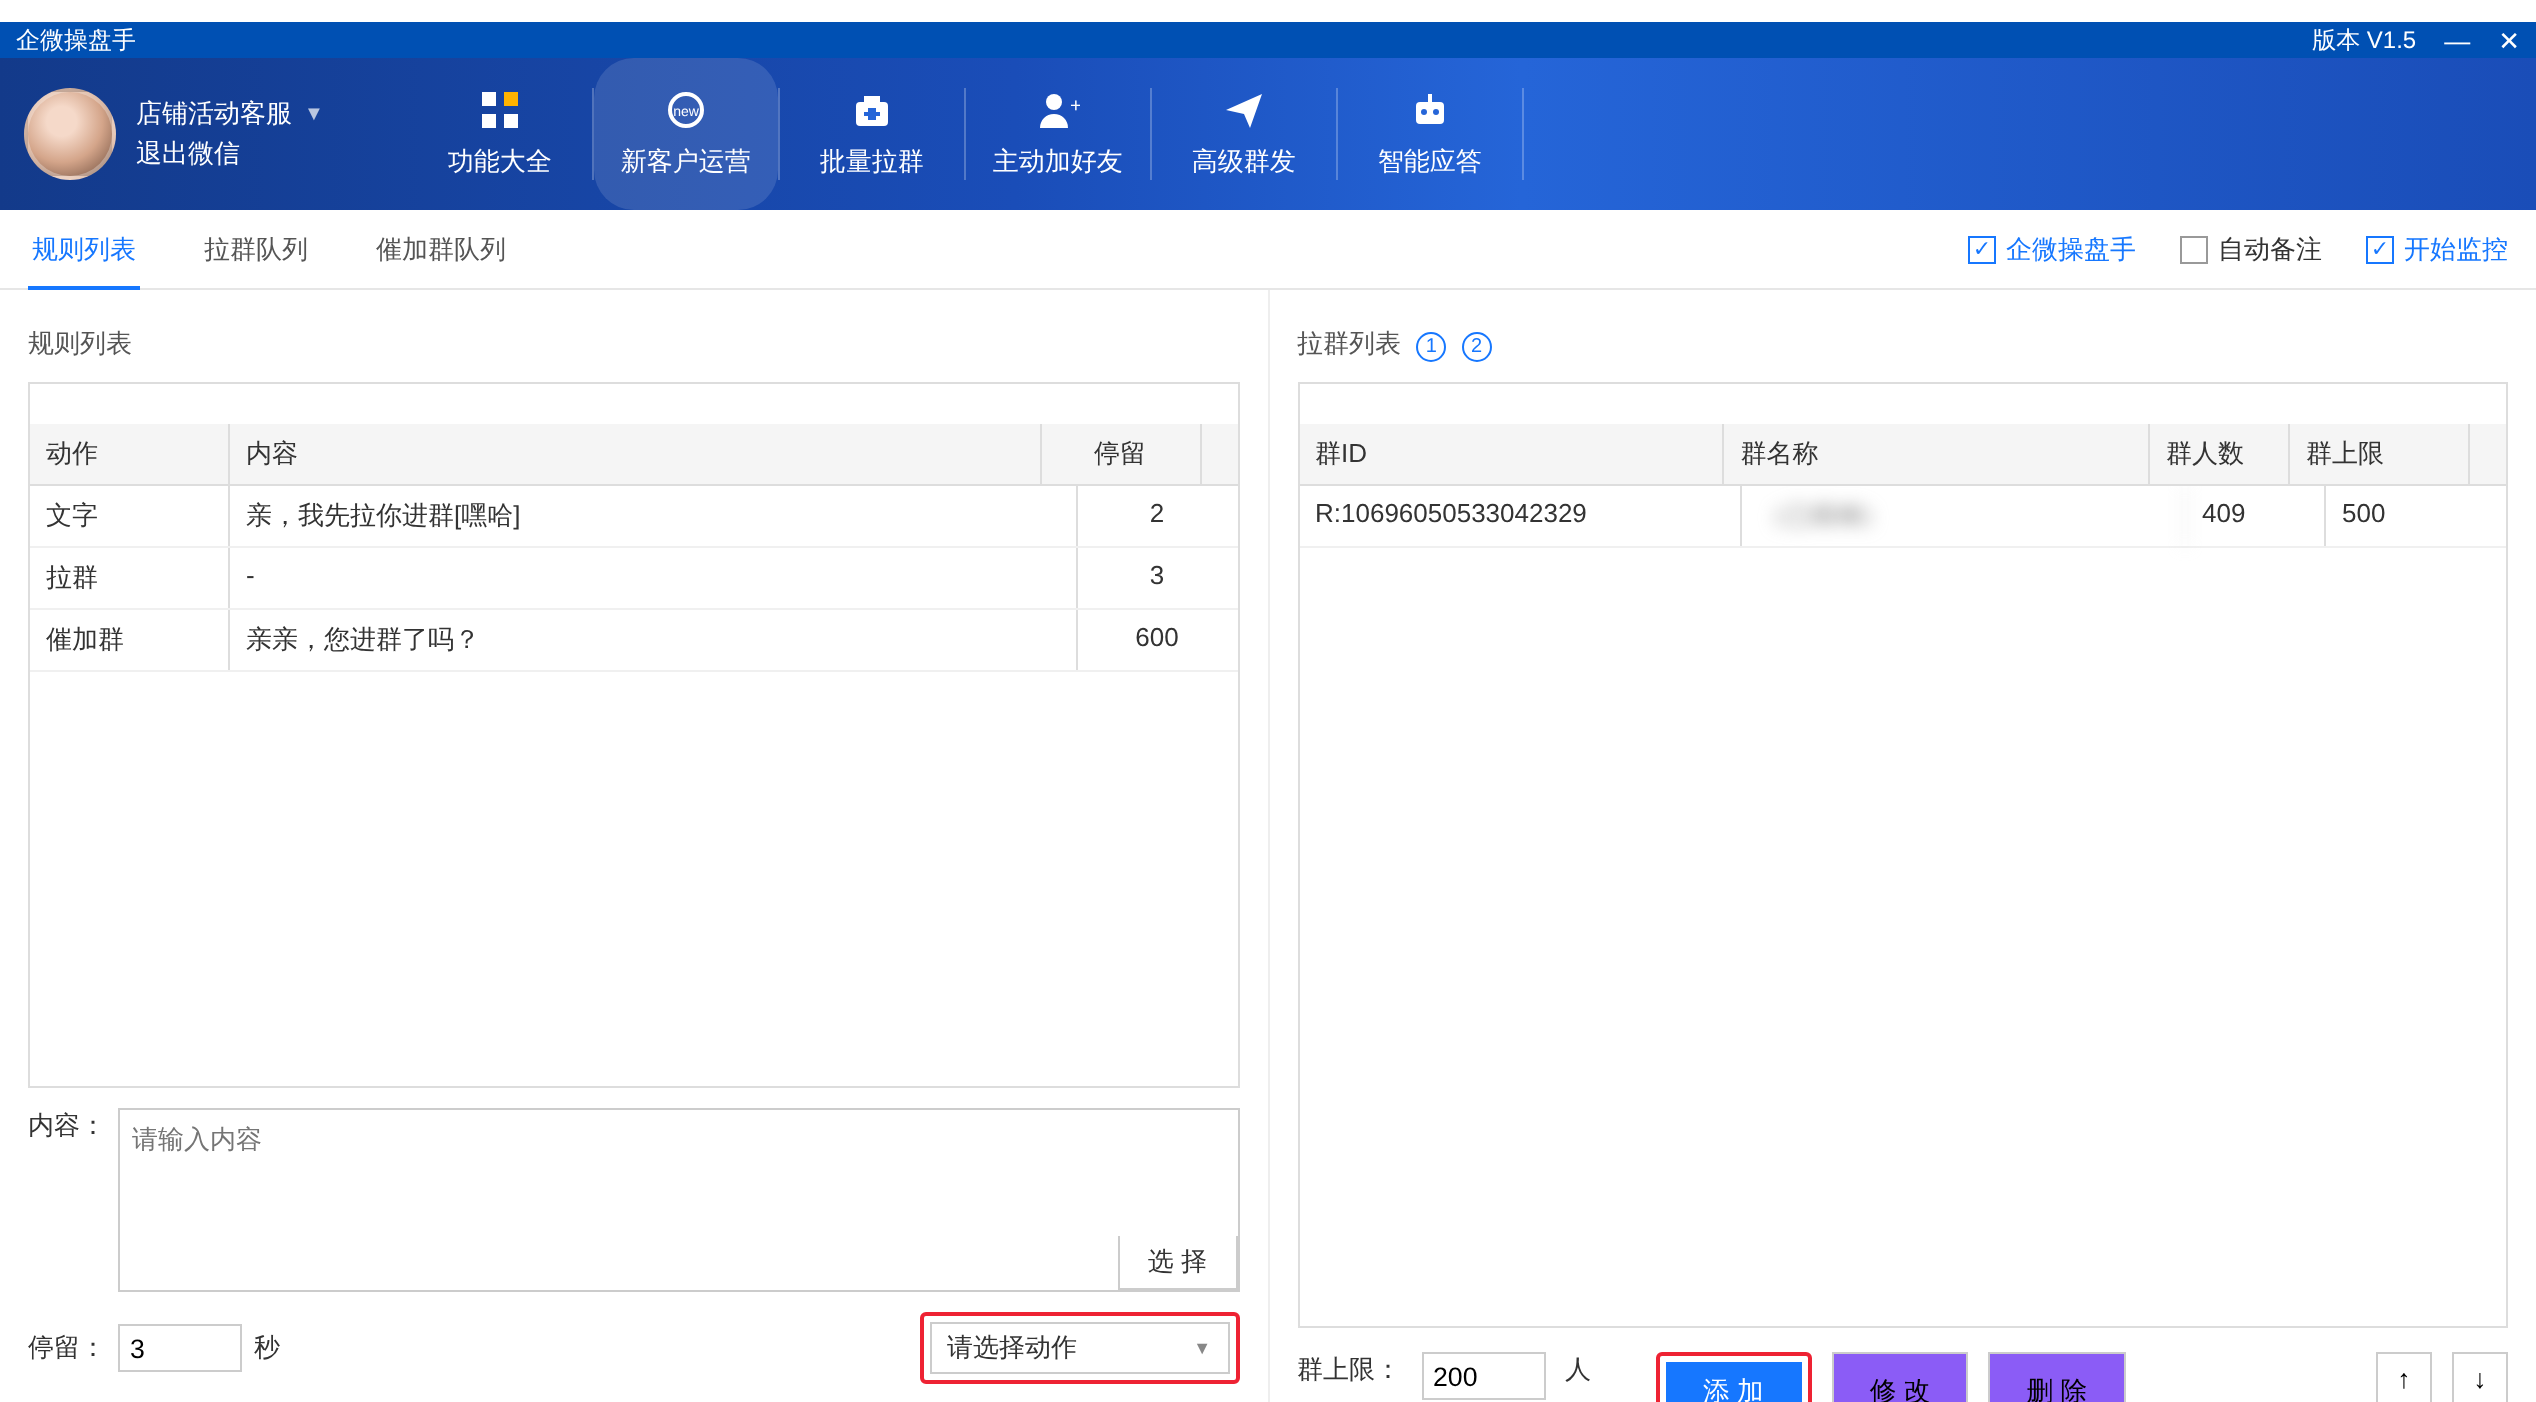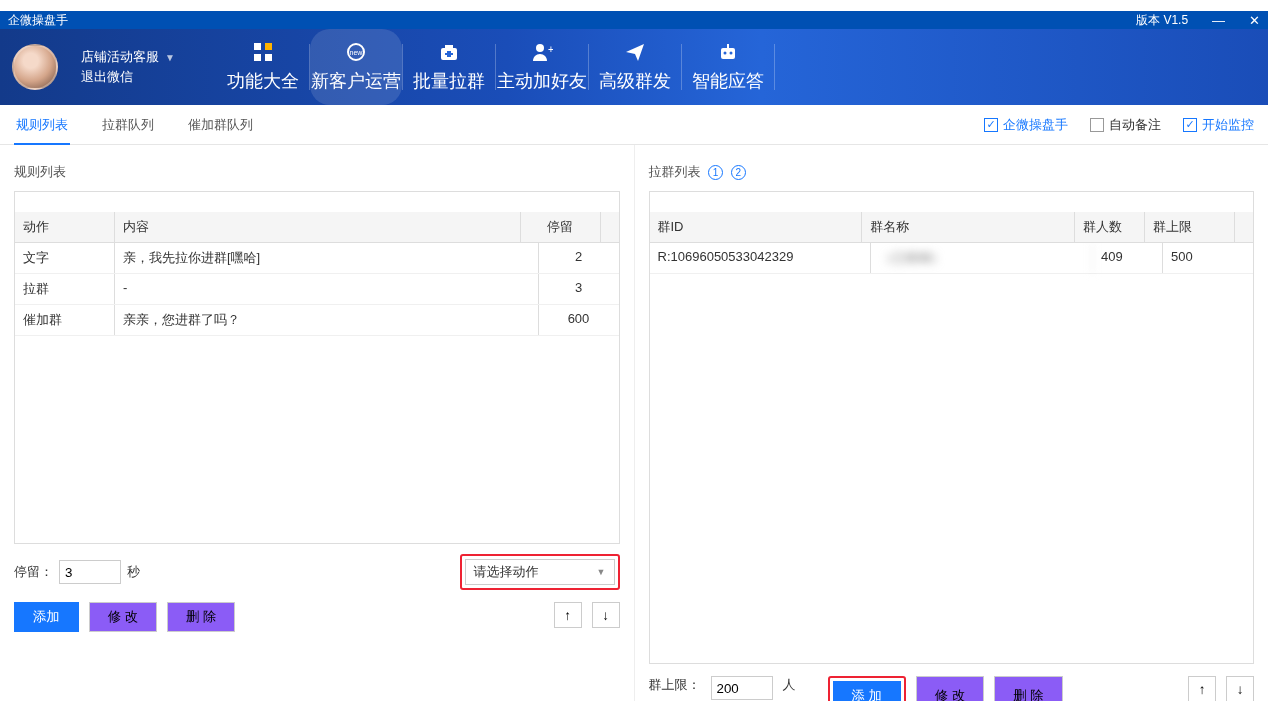--- a/index.html
+++ b/index.html
@@ -1,31 +1,31 @@
 <!DOCTYPE html>
 <html><head>
 <meta charset="utf-8">
 <style>
 * { box-sizing: border-box; margin: 0; padding: 0; }
 body { font-family: "Microsoft YaHei", sans-serif; font-size: 13px; color: #333; background: #fff; width: 1268px; height: 701px; overflow: hidden; }
 .titlebar { background: #0050b3; height: 18px; display: flex; justify-content: space-between; align-items: center; color: #fff; padding: 0 8px; font-size: 12px; margin-top: 11px; }
-.titlebar-right { display: flex; align-items: center; gap: 24px; }
+.titlebar-right { display: flex; align-items: center; gap: 14px; }
 .titlebar-right .win-btn { cursor: pointer; font-size: 13px; }
 .header { background: linear-gradient(90deg, #133a8a 0%, #1a4db8 40%, #2565d8 60%, #1a4db8 100%); height: 76px; display: flex; align-items: center; color: #fff; }
-.profile { display: flex; align-items: center; padding: 0 12px; gap: 23px; justify-content: flex-end; }
+.profile { display: flex; align-items: center; padding: 0 12px; gap: 10px; justify-content: flex-end; }
 .avatar { width: 46px; height: 46px; border-radius: 50%; background: radial-gradient(circle at 40% 35%, #f5d9c9 20%, #d4a58a 55%, #6b4a3a 100%); border: 2px solid rgba(255,255,255,0.3); }
 .profile-text { display: flex; flex-direction: column; gap: 2px; font-size: 13px; }
 .profile-name-row { display: flex; align-items: center; gap: 6px; }
 .chev { font-size: 10px; opacity: 0.7; }
 .nav { display: flex; margin-left: 30px; height: 100%; }
 .nav-item { width: 92px; display: flex; flex-direction: column; align-items: center; justify-content: center; gap: 6px; cursor: pointer; position: relative; }
 .nav-item.active { background: rgba(255,255,255,0.12); border-radius: 20px; }
 .nav-divider { width: 1px; height: 46px; background: rgba(255,255,255,0.25); align-self: center; }
 .nav-icon { width: 22px; height: 22px; display:flex; align-items:center; justify-content:center; }
-.nav-label { font-size: 18px; font-family: Liberation Serif, serif; }
+.nav-label { font-size: 13px; font-family: Liberation Serif, serif; }
 .subnav { height: 40px; display: flex; align-items: center; border-bottom: 1px solid #e6e6e6; padding: 0 14px; justify-content: space-between; }
 .subnav-tabs { display: flex; gap: 30px; }
 .subnav-tab { padding: 10px 2px; cursor: pointer; color: #555; position: relative; }
 .subnav-tab.active { color: #1677ff; }
 .subnav-tab.active::after { content: ""; position: absolute; left: 0; right: 0; bottom: -1px; height: 2px; background: #1677ff; }
 .subnav-checks { display: flex; gap: 22px; align-items: center; }
 .chk { display: flex; align-items: center; gap: 5px; cursor: pointer; }
 .chk-box { width: 14px; height: 14px; border: 1px solid #999; display: flex; align-items: center; justify-content: center; font-size: 11px; color: #1677ff; }
 .chk.checked .chk-box { border-color: #1677ff; }
 .chk.checked .chk-label { color: #1677ff; }
@@ -205,20 +205,27 @@
           <div class="td col-content">-</div>
           <div class="td col-stay">3</div>
         </div>
         <div class="tr">
           <div class="td col-action">催加群</div>
           <div class="td col-content">亲亲，您进群了吗？</div>
           <div class="td col-stay">600</div>
         </div>
       </div>
     </div>
+    <div class="content-area">
+      <span>内容：</span>
+      <div class="content-box">
+        <textarea placeholder="请输入内容" style=""></textarea>
+        <div class="select-btn">选 择</div>
+      </div>
+    </div>
     <div class="form-row">
       <span>停留：</span>
       <input class="small-input" value="3" style="">
       <span>秒</span>
       <div class="spacer"></div>
       <div class="highlight-red">
         <div class="dropdown">
           <span>请选择动作</span>
           <span class="arrow">▼</span>
         </div>

